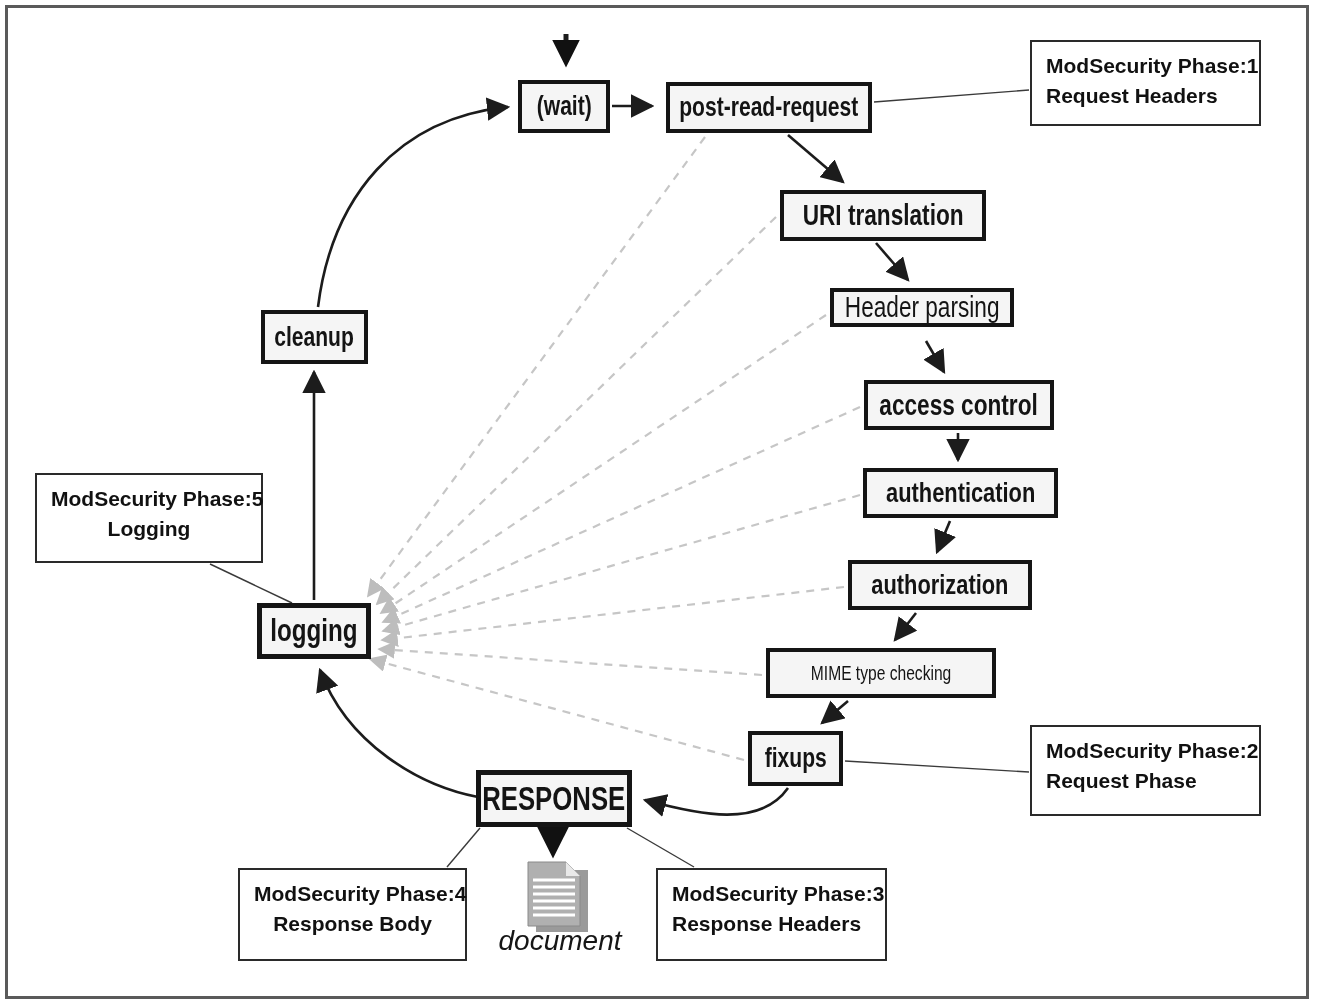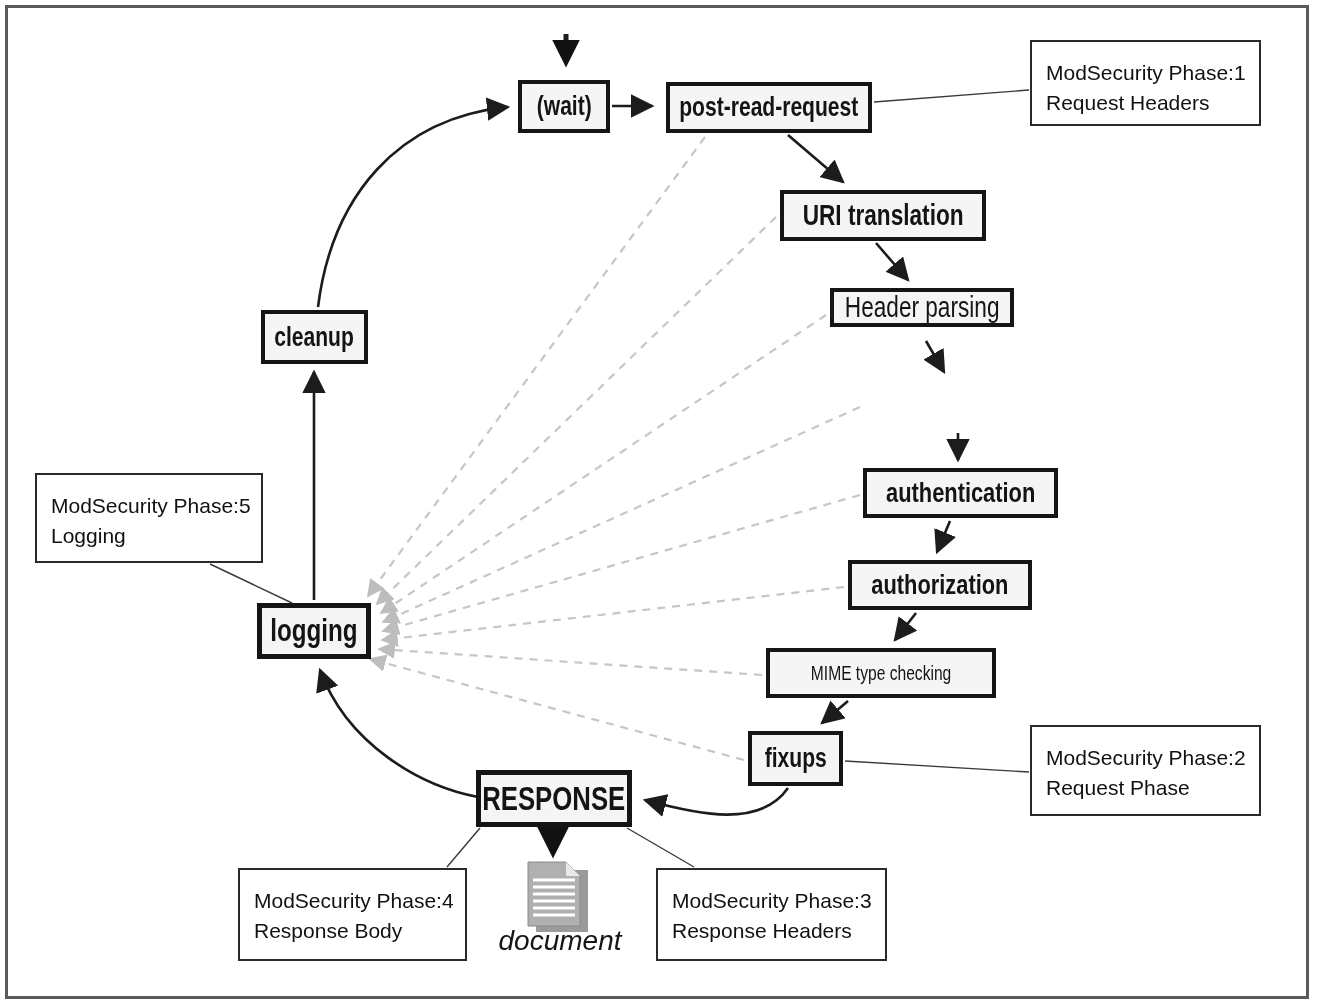--- a/index.html
+++ b/index.html
@@ -14,23 +14,23 @@
   #wires{position:absolute;left:0;top:0;width:1318px;height:1008px;}
   .node{
     position:absolute;display:flex;align-items:center;justify-content:center;
     border:4px solid #151515;background:#f5f5f5;box-sizing:border-box;
     color:#141414;white-space:nowrap;z-index:3;
   }
   .node .lbl{display:inline-block;transform:scaleX(0.78);font-weight:700;letter-spacing:0px;}
   .node.light .lbl{font-weight:400;}
   .ann{
     position:absolute;border:2px solid #2a2a2a;background:#fff;box-sizing:border-box;
-    color:#111;font-weight:400;font-size:21px;line-height:1.45;padding:16px 14px;z-index:3;
+    color:#111;font-weight:700;font-size:21px;line-height:1.45;padding:9px 14px;z-index:3;
   }
-  .ann.right{text-align:left;}
+  .ann.right{text-align:center;}
   .ann div{white-space:nowrap;}
   #doc-label{
     position:absolute;left:470px;top:925px;width:180px;text-align:center;
     font-weight:400;font-style:italic;font-size:28px;color:#161616;z-index:3;
     font-family:"Liberation Sans",sans-serif;
   }
   #doc-icon{position:absolute;left:518px;top:856px;z-index:3;}
 </style>
 </head>
 <body>
@@ -97,20 +97,23 @@
     </div>
 
   <div class="node" style="left:780px;top:190px;width:206px;height:51px;font-size:29px">
     <span class="lbl">URI translation</span>
     </div>
 
   <div class="node light" style="left:830px;top:288px;width:184px;height:39px;font-size:29px">
     <span class="lbl">Header parsing</span>
     </div>
 
+  <div class="node" style="left:864px;top:380px;width:190px;height:50px;font-size:29px">
+    <span class="lbl">access control</span>
+    </div>
 
   <div class="node" style="left:863px;top:468px;width:195px;height:50px;font-size:28px">
     <span class="lbl">authentication</span>
     </div>
 
   <div class="node" style="left:848px;top:560px;width:184px;height:50px;font-size:28px">
     <span class="lbl">authorization</span>
     </div>
 
   <div class="node light" style="left:766px;top:648px;width:230px;height:50px;font-size:20px">

